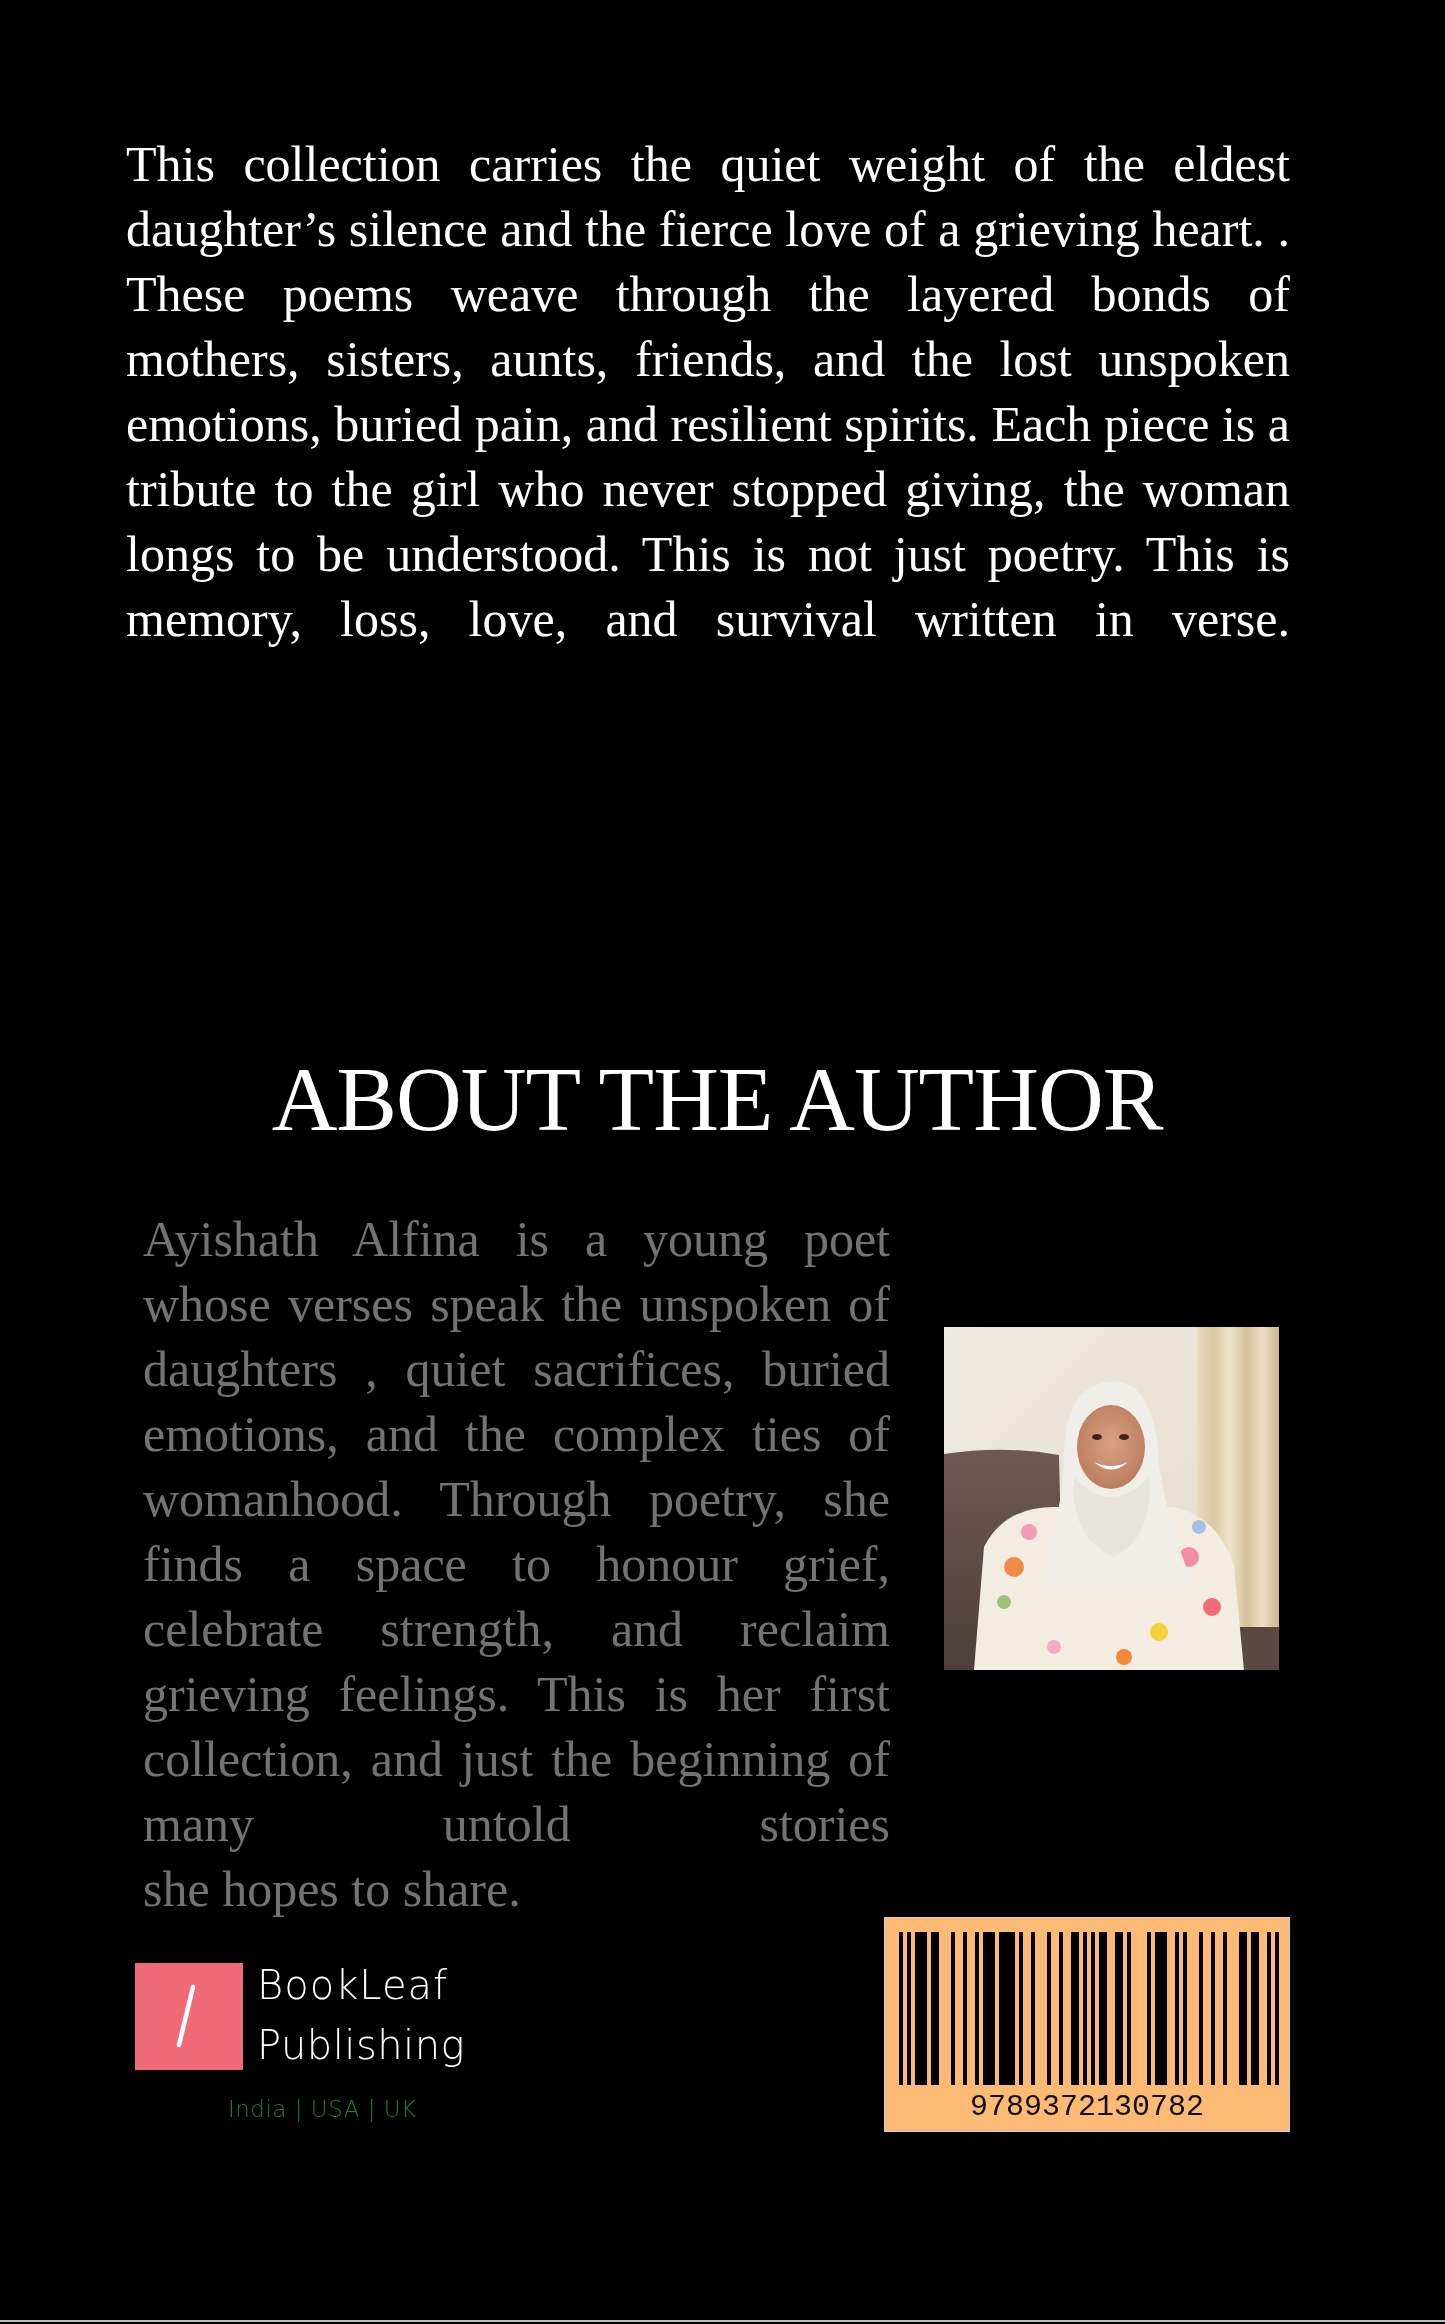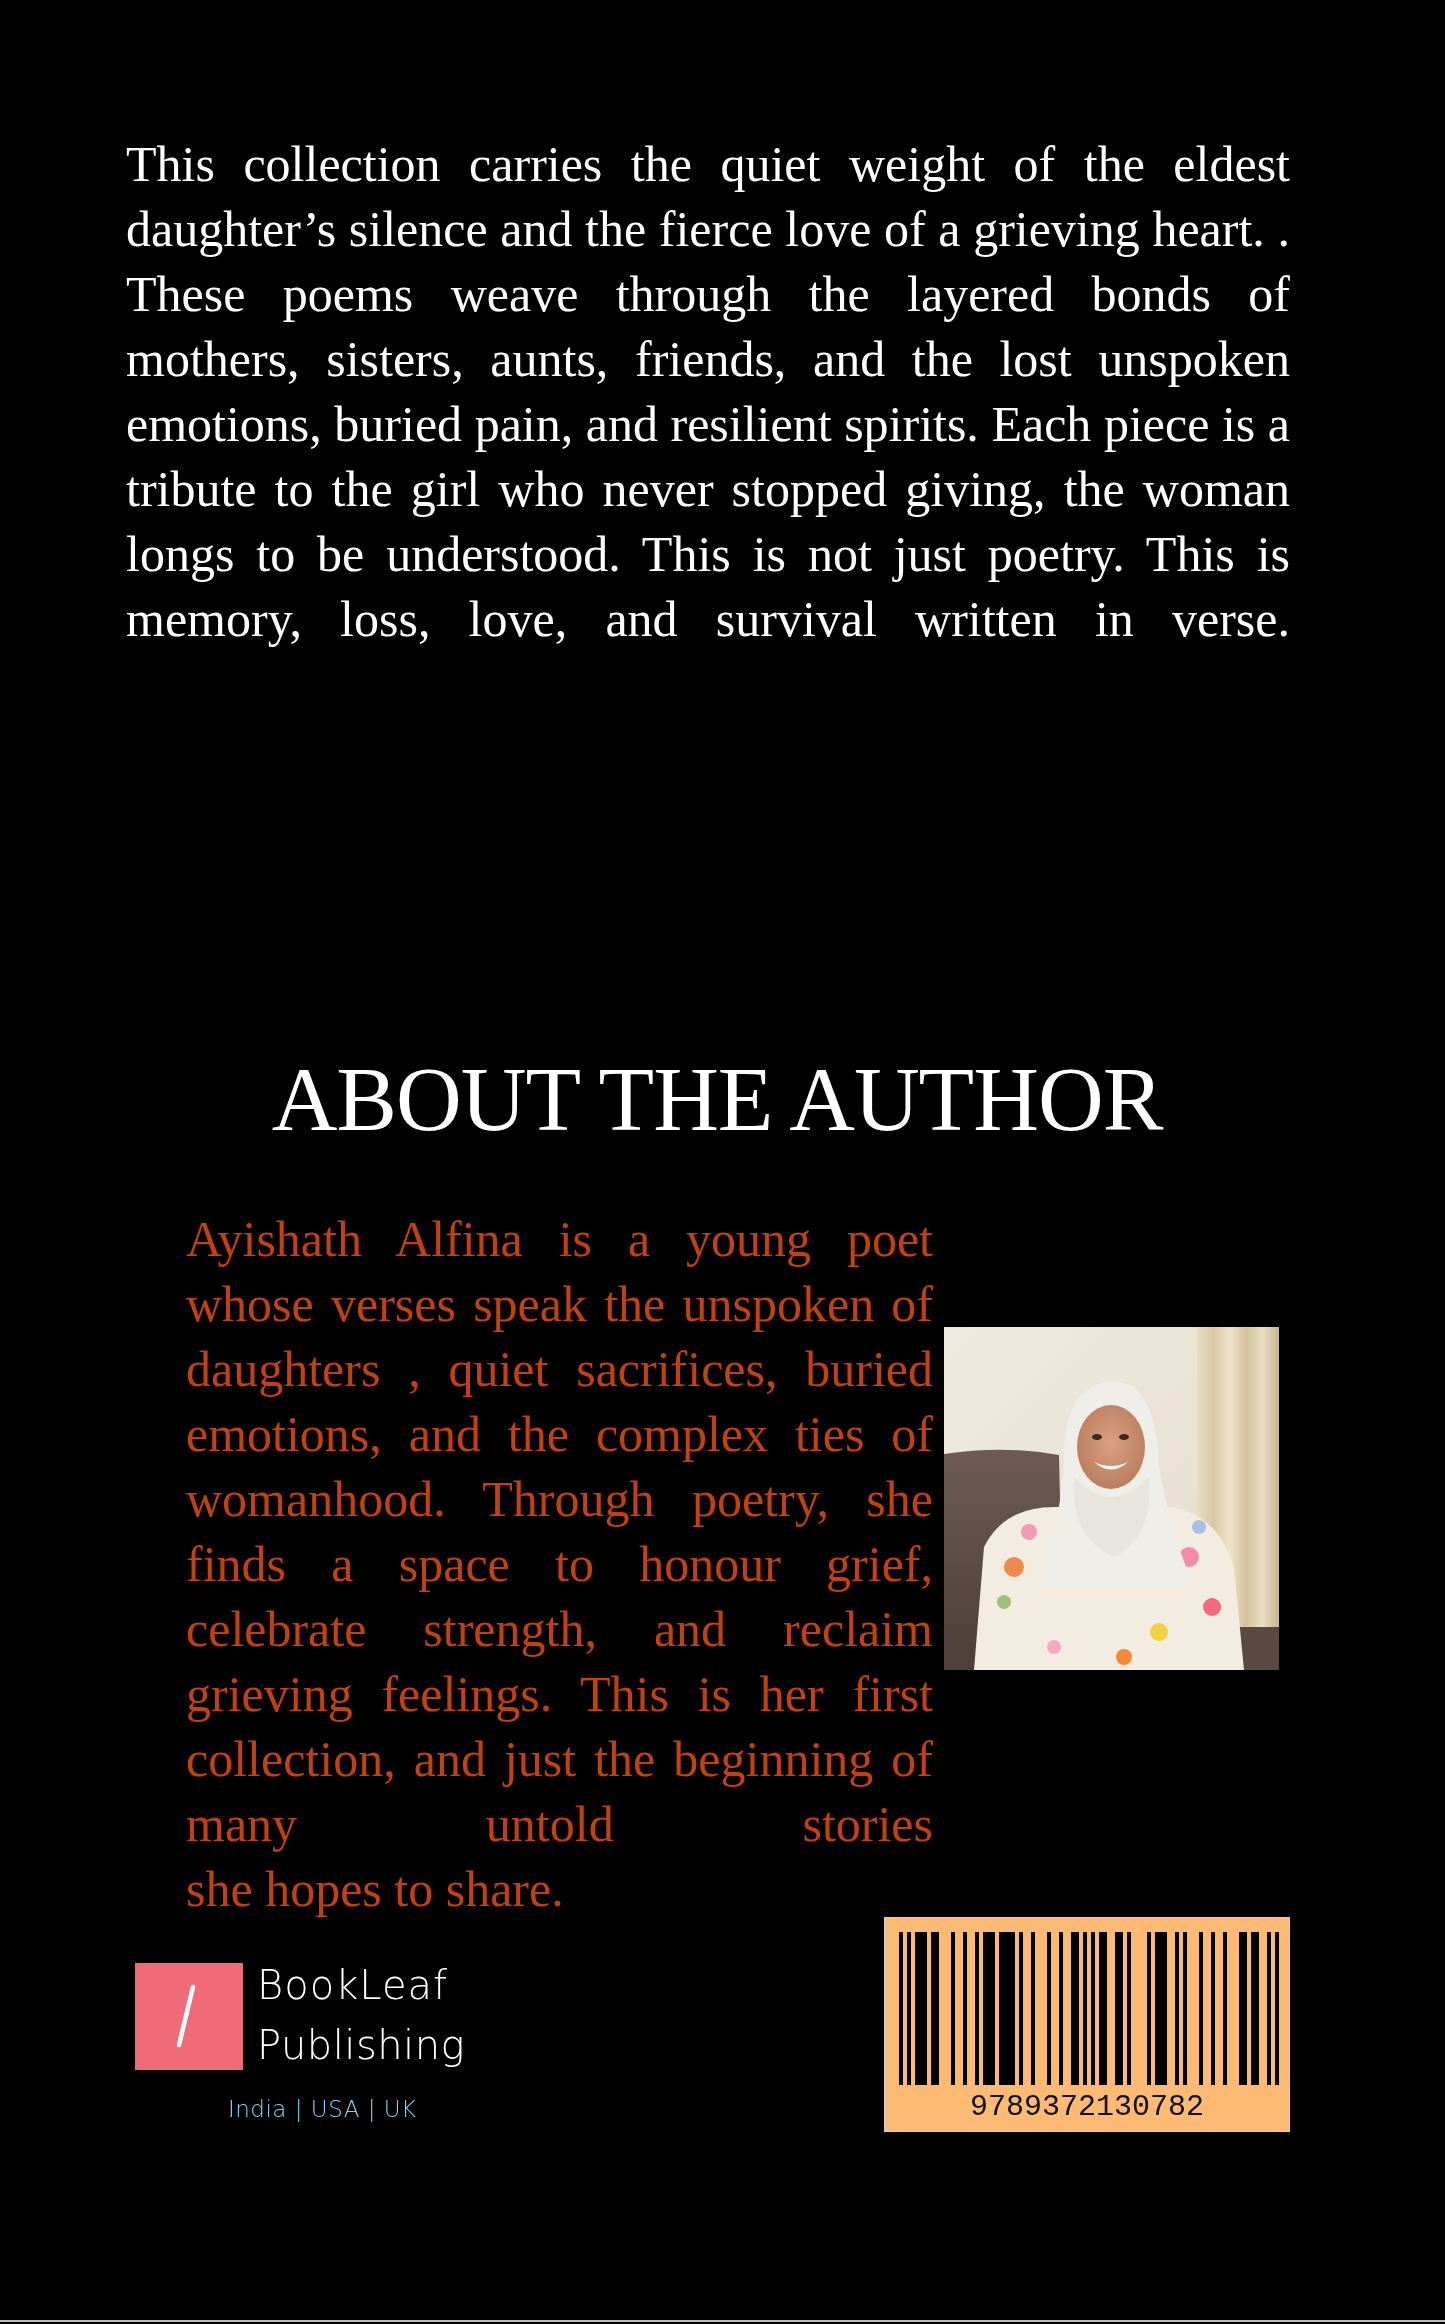--- a/index.html
+++ b/index.html
@@ -54,22 +54,21 @@
     letter-spacing: -1px;
   }
   .bio {
     position: absolute;
     left: 143px;
     top: 1207px;
     width: 747px;
     font-family: "Liberation Serif", "DejaVu Serif", serif;
     font-size: 50px;
     line-height: 65px;
-    color: #c2410c;
-    margin-left: 43px;
+    color: #737373;
   }
   .bio .line.last {
     text-align: left;
     text-align-last: left;
   }
   .blurb .line.last {
     text-align-last: justify;
   }
   .photo {
     position: absolute;
@@ -113,21 +112,21 @@
   }
   .logo-name span { display: block; }
   .logo-name .l2 { letter-spacing: 0.5px; }
   .logo-regions {
     position: absolute;
     left: 93px;
     top: 131px;
     font-family: "DejaVu Sans", "Liberation Sans", sans-serif;
     font-size: 23px;
     line-height: 30px;
-    color: #7dd3fc;
+    color: #15803d;
     white-space: nowrap;
     font-weight: 300;
     letter-spacing: 0.5px;
   }
   .barcode {
     position: absolute;
     left: 884px;
     top: 1917px;
     width: 406px;
     height: 215px;

